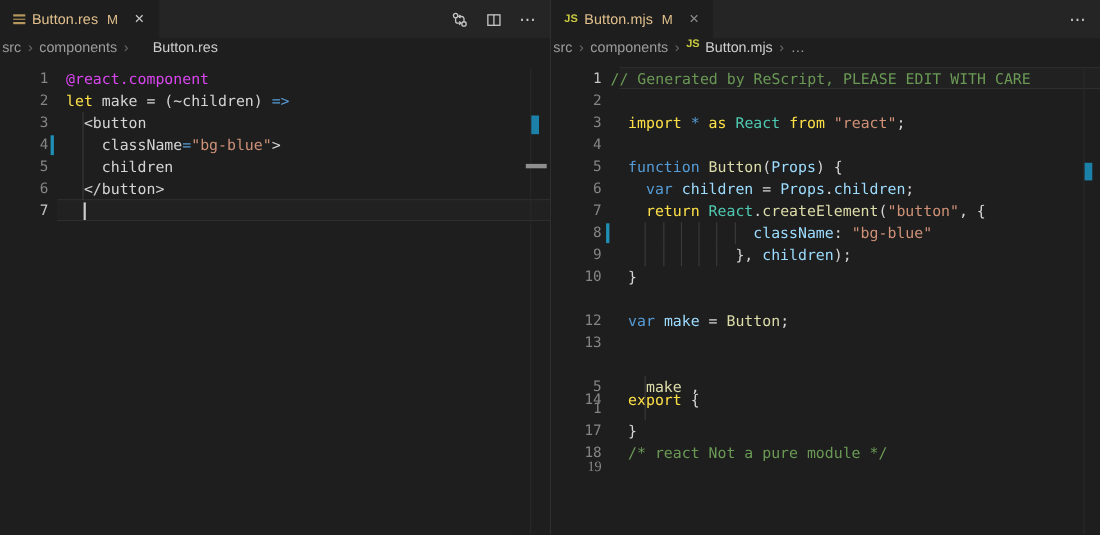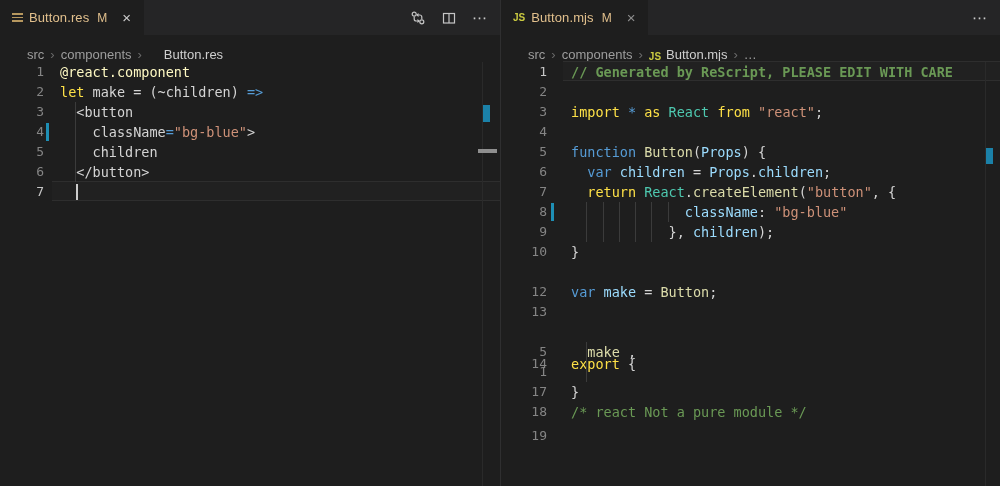--- a/index.html
+++ b/index.html
@@ -22,36 +22,36 @@
   .tab-actions { position:absolute; right:12px; top:0; height:35px; display:flex; align-items:center; gap:15px; }
   .action { color:#c5c5c5; display:flex; align-items:center; cursor:pointer; }
   .action.more { font-size:15px; letter-spacing:1px; color:#cccccc; }
   .fileicon-lines { display:inline-flex; flex-direction:column; gap:2px; width:11px; }
   .fileicon-lines i { display:block; height:1.5px; background:#b6975e; }
   .fileicon-lines.gray i { background:#c0c0c0; }
   .js-badge { color:#cbcb41; font-weight:bold; font-size:10px; letter-spacing:0; }
 
   
   .breadcrumb { position:absolute; top:35px; left:0; right:0; height:27px; display:flex;
-    align-items:flex-end; padding-left:27px; font-size:13px; color:#9d9d9d; background:#1e1e1e; }
+    align-items:flex-start; padding-left:2px; font-size:13px; color:#9d9d9d; background:#1e1e1e; }
   .bc-sep { color:#6a6a6a; margin:0 6px; font-size:13px; }
   .bc-file { color:#cfcfcf; }
   .bc-icon { margin-right:5px; display:inline-flex; align-items:center; }
 
   
   .editor { position:absolute; top:62px; left:0; right:0; bottom:0; background:#1e1e1e;
     font-family:"DejaVu Sans Mono", monospace; font-size:13.5px; }
   .code-line { position:absolute; left:0; right:0; height:20px; line-height:20px; white-space:pre; }
   .ln { position:absolute; left:0; top:0; width:var(--gw); text-align:right; color:#858585; font-size:13px; }
   .ln.active { color:#c6c6c6; }
   .code-text { position:absolute; top:0; }
   .guide { position:absolute; top:0; bottom:0; width:1px; background:#3b3b3b; }
   .tk-pl{color:#d4d4d4} .tk-kwp{color:#fde047} .tk-kwb{color:#569cd6} .tk-var{color:#9cdcfe}
   .tk-teal{color:#4ec9b0} .tk-fn{color:#dcdcaa} .tk-str{color:#ce9178} .tk-cm{color:#6a9955}
-  .tk-acc{color:#fef9c3}
+  .tk-acc{color:#d946ef}
   .line-highlight { position:absolute; right:0; height:20px; background:rgba(255,255,255,0.015);
     border-top:1px solid #2e2e2e; border-bottom:1px solid #2e2e2e; pointer-events:none; }
   .cursor { position:absolute; width:2px; height:16px; background:#cccccc; }
   .gutter-modified { position:absolute; width:3px; background:#1e8fb5; }
 
   
   .ruler-border { position:absolute; top:62px; bottom:0; width:1px; background:#2a2a2a; }
   .ov-modified { position:absolute; width:7px; background:#1b81a8; }
   .ov-cursor { position:absolute; height:4px; background:#8f8f8f; }
 </style>
@@ -142,36 +142,36 @@
       <span>components</span>
       <span class="bc-sep">›</span>
       <span class="bc-icon js-badge">JS</span>
       <span class="bc-file">Button.mjs</span>
       <span class="bc-sep">›</span>
       <span>…</span>
     </div>
 
     <div class="editor" id="editor-right" style="--gw:46px">
         <div class="line-highlight" style="top: -1px; left: 62px;"></div>
-        <div class="code-line" style="top: 0px;"><span class="ln active">1</span><span class="code-text" style="left: 70px; font-weight: bold;"><span class="tk-cm">// Generated by ReScript, PLEASE EDIT WITH CARE</span></span></div>
+        <div class="code-line" style="top: 0px;"><span class="ln active">1</span><span class="code-text" style="left: 54px;"><span class="tk-cm">// Generated by ReScript, PLEASE EDIT WITH CARE</span></span></div>
         <div class="code-line" style="top: 20px;"><span class="ln">2</span><span class="code-text" style="left: 70px;"></span></div>
         <div class="code-line" style="top: 40px;"><span class="ln">3</span><span class="code-text" style="left: 70px;"><span class="tk-kwp">import</span><span class="tk-pl"> </span><span class="tk-kwb">*</span><span class="tk-pl"> </span><span class="tk-kwp">as</span><span class="tk-pl"> </span><span class="tk-teal">React</span><span class="tk-pl"> </span><span class="tk-kwp">from</span><span class="tk-pl"> </span><span class="tk-str">"react"</span><span class="tk-pl">;</span></span></div>
         <div class="code-line" style="top: 60px;"><span class="ln">4</span><span class="code-text" style="left: 70px;"></span></div>
         <div class="code-line" style="top: 80px;"><span class="ln">5</span><span class="code-text" style="left: 70px;"><span class="tk-kwb">function</span><span class="tk-pl"> </span><span class="tk-fn">Button</span><span class="tk-pl">(</span><span class="tk-var">Props</span><span class="tk-pl">) {</span></span></div>
         <div class="code-line" style="top: 100px;"><span class="ln">6</span><span class="code-text" style="left: 70px;"><span class="tk-pl">  </span><span class="tk-kwb">var</span><span class="tk-pl"> </span><span class="tk-var">children</span><span class="tk-pl"> = </span><span class="tk-var">Props</span><span class="tk-pl">.</span><span class="tk-var">children</span><span class="tk-pl">;</span></span></div>
         <div class="code-line" style="top: 120px;"><span class="ln">7</span><span class="code-text" style="left: 70px;"><span class="tk-pl">  </span><span class="tk-kwp">return</span><span class="tk-pl"> </span><span class="tk-teal">React</span><span class="tk-pl">.</span><span class="tk-fn">createElement</span><span class="tk-pl">(</span><span class="tk-str">"button"</span><span class="tk-pl">, {</span></span></div>
         <div class="code-line" style="top: 140px;"><span class="ln">8</span><span class="gutter-modified" style="position: absolute; left: 50px; top: 1px; height: 18px;"></span><span class="guide" style="left: 85.26px;"></span><span class="guide" style="left: 101.52px;"></span><span class="guide" style="left: 117.78px;"></span><span class="guide" style="left: 134.04px;"></span><span class="guide" style="left: 150.3px;"></span><span class="guide" style="left: 166.56px;"></span><span class="code-text" style="left: 70px;"><span class="tk-pl">              </span><span class="tk-var">className</span><span class="tk-pl">: </span><span class="tk-str">"bg-blue"</span></span></div>
         <div class="code-line" style="top: 160px;"><span class="ln">9</span><span class="guide" style="left: 85.26px;"></span><span class="guide" style="left: 101.52px;"></span><span class="guide" style="left: 117.78px;"></span><span class="guide" style="left: 134.04px;"></span><span class="guide" style="left: 150.3px;"></span><span class="code-text" style="left: 70px;"><span class="tk-pl">            }, </span><span class="tk-var">children</span><span class="tk-pl">);</span></span></div>
         <div class="code-line" style="top: 180px;"><span class="ln">10</span><span class="code-text" style="left: 70px;"><span class="tk-pl">}</span></span></div>
         <div class="code-line" style="top: 220px;"><span class="ln">12</span><span class="code-text" style="left: 70px;"><span class="tk-kwb">var</span><span class="tk-pl"> </span><span class="tk-var">make</span><span class="tk-pl"> = </span><span class="tk-fn">Button</span><span class="tk-pl">;</span></span></div>
         <div class="code-line" style="top: 240px;"><span class="ln">13</span><span class="code-text" style="left: 70px;"></span></div>
         <div class="code-line" style="top: 260px; margin-top: 32px;"><span class="ln">14</span><span class="code-text" style="left: 70px;"><span class="tk-kwp">export</span><span class="tk-pl"> {</span></span></div>
         <div class="code-line" style="top: 280px;"><span class="ln">5</span><span class="guide" style="left: 85.26px;"></span><span class="code-text" style="left: 70px;"><span class="tk-pl">  </span><span class="tk-fn">make</span><span class="tk-pl"> ,</span></span></div>
         <div class="code-line" style="top: 300px;"><span class="ln">1</span><span class="guide" style="left: 85.26px;"></span><span class="code-text" style="left: 70px;"></span></div>
         <div class="code-line" style="top: 320px;"><span class="ln">17</span><span class="code-text" style="left: 70px;"><span class="tk-pl">}</span></span></div>
         <div class="code-line" style="top: 340px;"><span class="ln">18</span><span class="code-text" style="left: 70px;"><span class="tk-cm">/* react Not a pure module */</span></span></div>
-        <div class="code-line" style="top: 364px;"><span class="ln">19</span><span class="code-text" style="left: 70px;"></span></div>
+        <div class="code-line" style="top: 352px; font-family: Liberation Serif, serif;"><span class="ln">19</span><span class="code-text" style="left: 70px;"></span></div>
       </div>
 
     <div class="ruler-border" style="left:484px"></div>
     <div class="ov-modified" style="left:485px; top:148px; height:16px"></div>
   </div>
 </div>
 
 </body></html>

